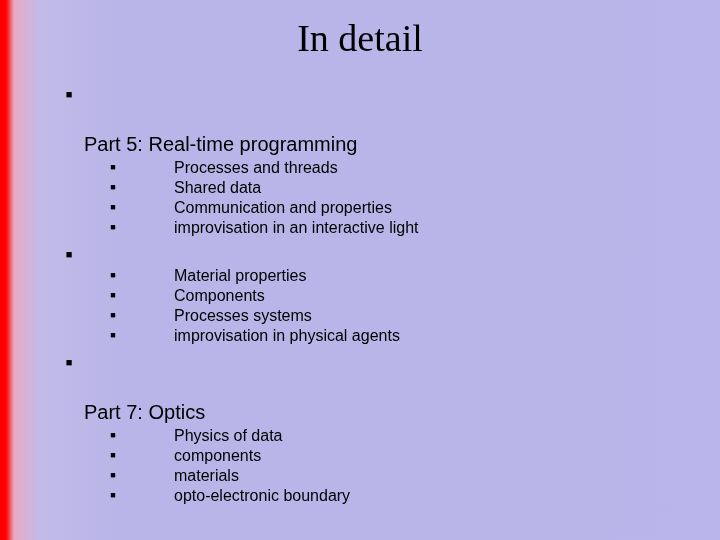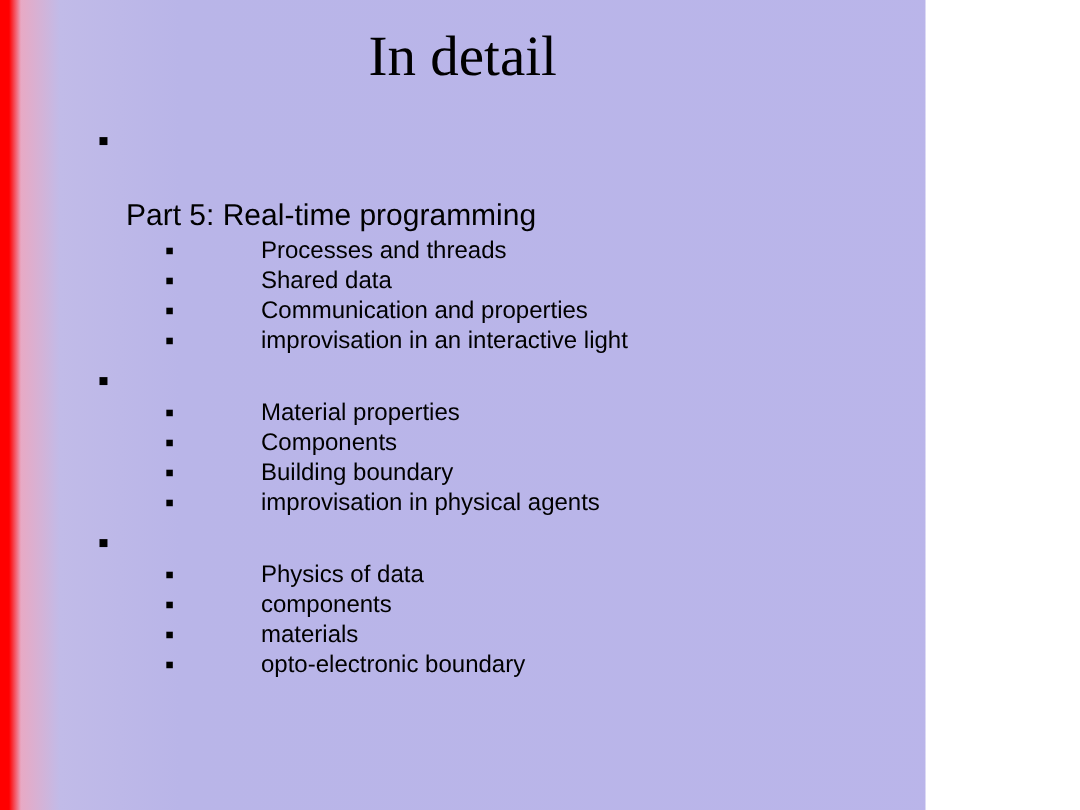--- a/index.html
+++ b/index.html
@@ -4,21 +4,21 @@
 <style>
   html, body {
     margin: 0;
     padding: 0;
     width: 720px;
     height: 540px;
     overflow: hidden;
     font-family: Arial, Helvetica, sans-serif;
   }
   .slide {
-    width: 617px;
+    width: 720px;
     height: 540px;
     background: linear-gradient(to right,
       #ff0000 0px,
       #ff0000 6px,
       #e8a9c4 14px,
       #c1bbe8 40px,
       #b9b5e8 120px,
       #bab5ea 720px);
     position: relative;
     box-sizing: border-box;
@@ -110,29 +110,30 @@
     <div class="row lvl2">
       <span class="bullet">■</span>
       <span class="text">Material properties</span>
     </div>
     <div class="row lvl2">
       <span class="bullet">■</span>
       <span class="text">Components</span>
     </div>
     <div class="row lvl2">
       <span class="bullet">■</span>
-      <span class="text">Building boundary</span>
+      <span class="text">Processes systems</span>
     </div>
     <div class="row lvl2">
       <span class="bullet">■</span>
       <span class="text">improvisation in physical agents</span>
     </div>
 
     <div class="row lvl1">
       <span class="bullet">■</span>
+      <span class="text">Part 7: Optics</span>
     </div>
     <div class="row lvl2">
       <span class="bullet">■</span>
       <span class="text">Physics of data</span>
     </div>
     <div class="row lvl2">
       <span class="bullet">■</span>
       <span class="text">components</span>
     </div>
     <div class="row lvl2">

